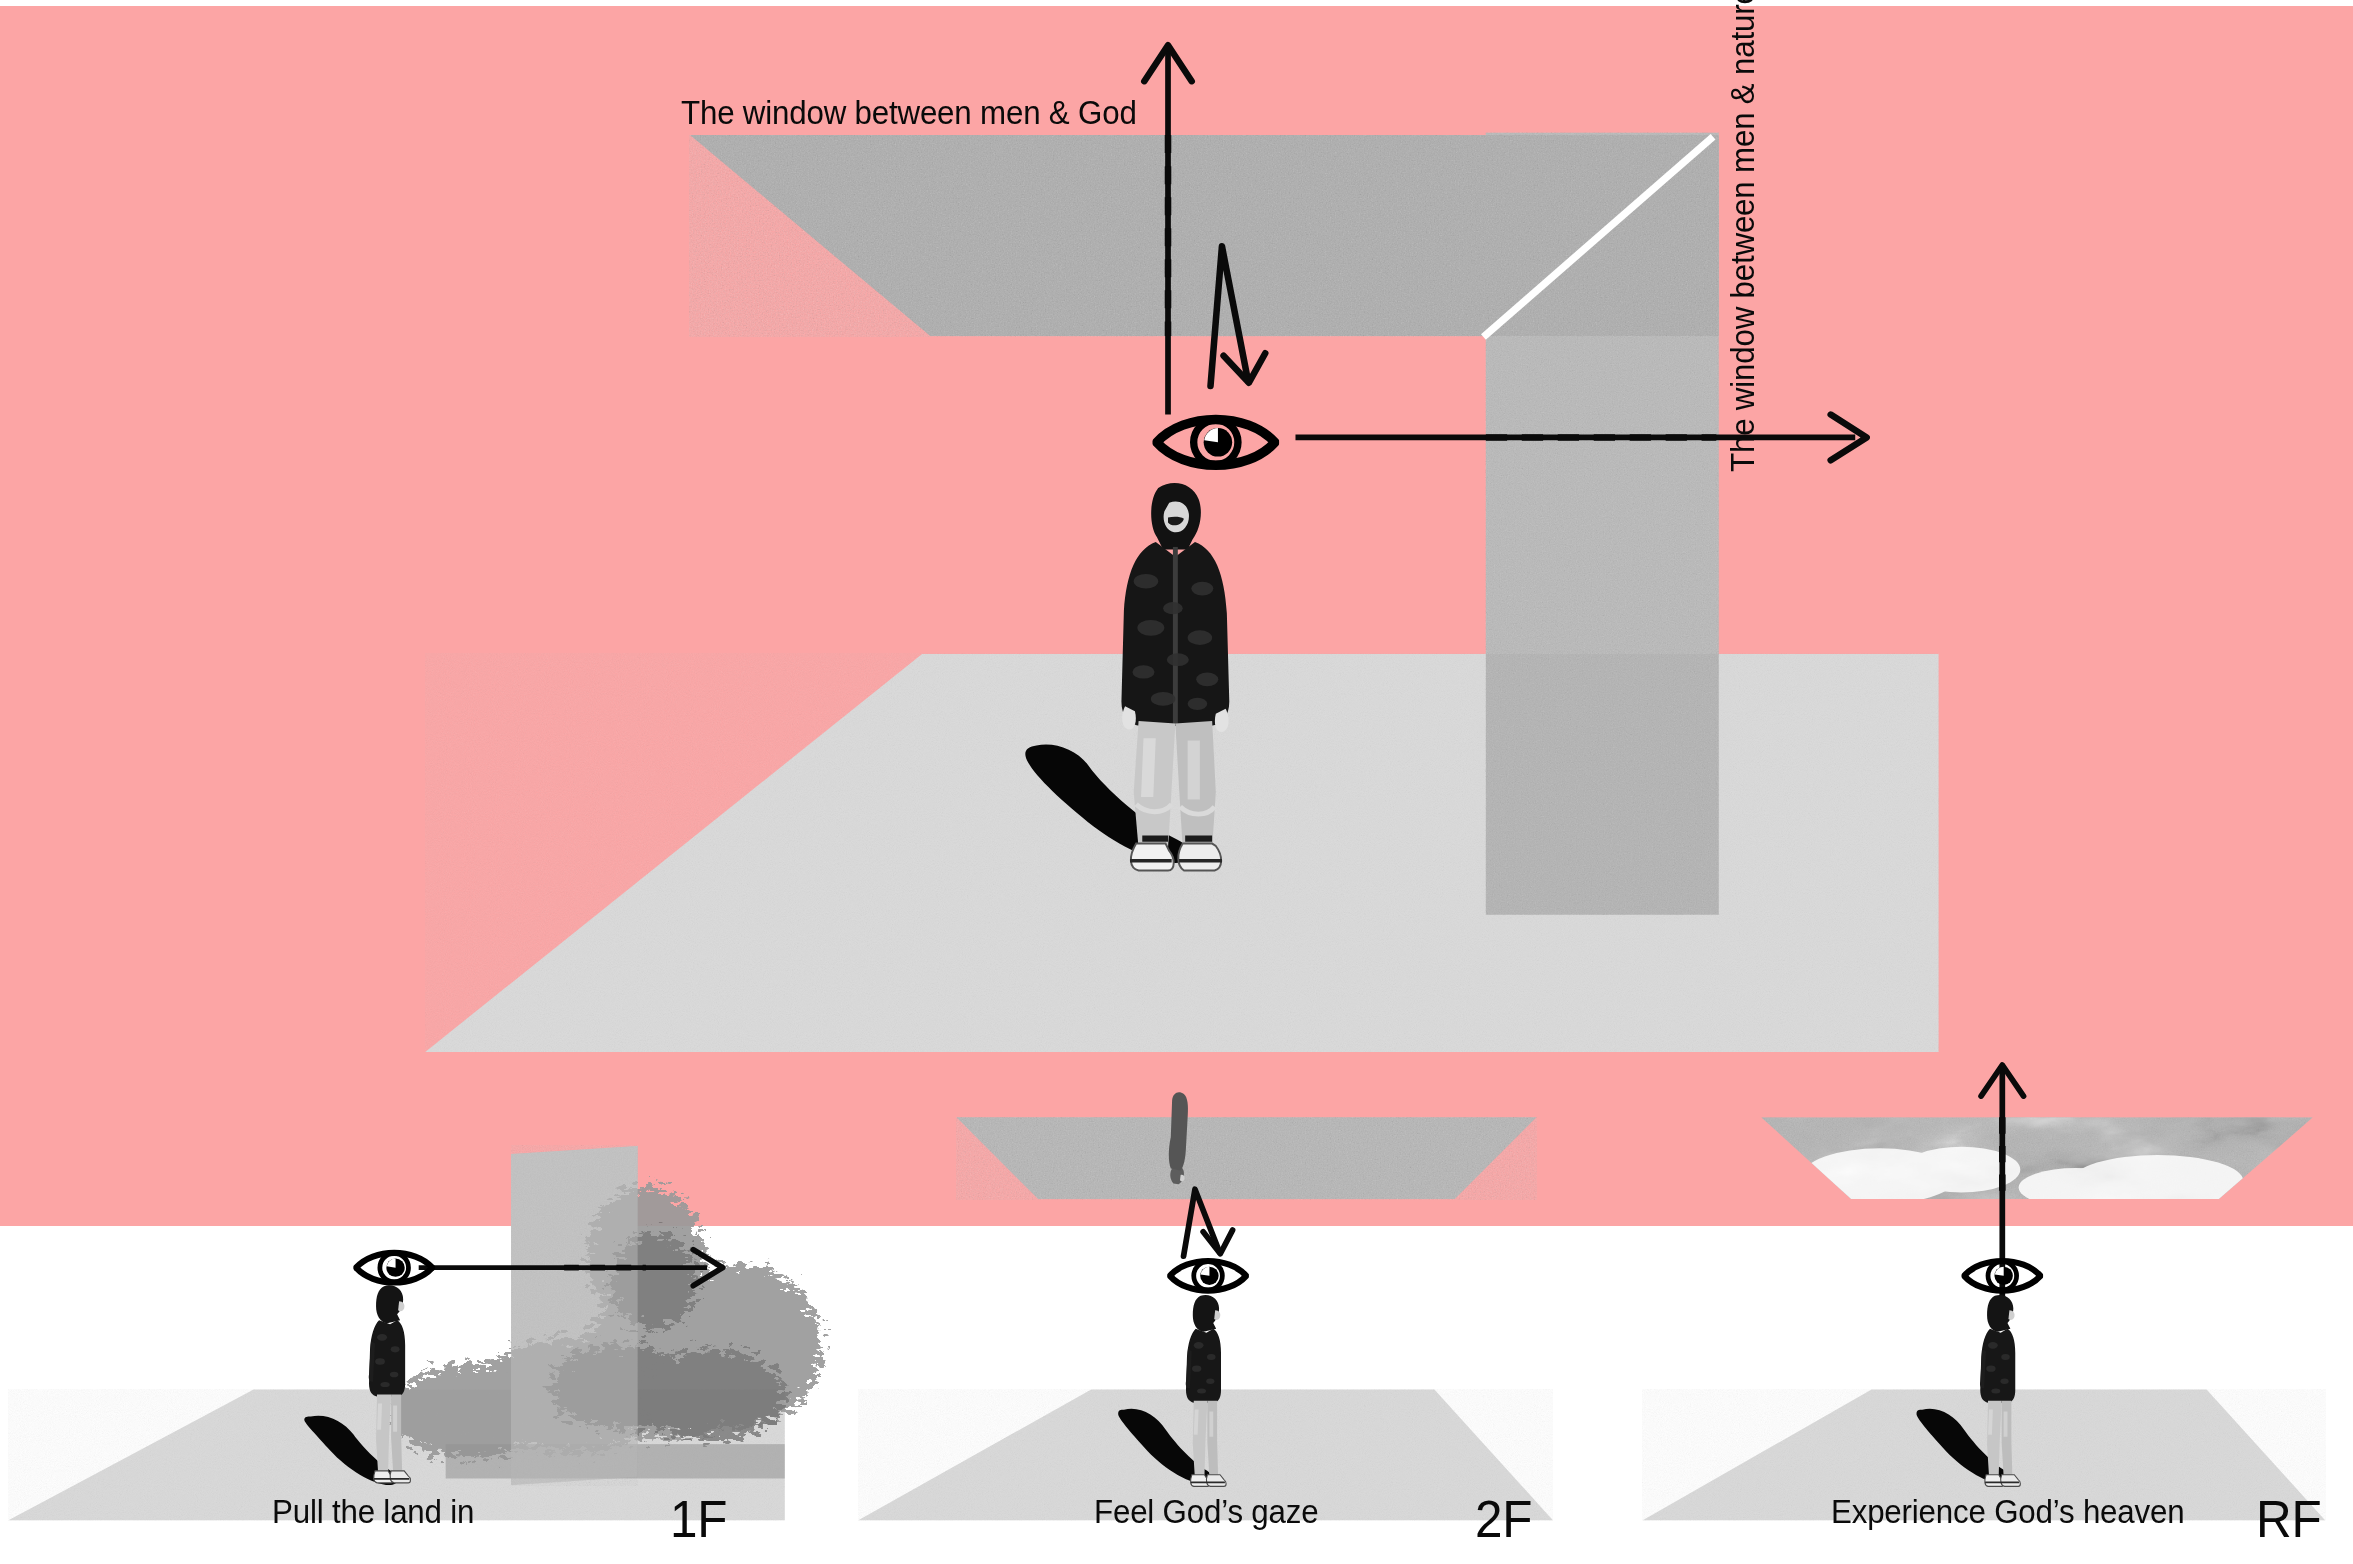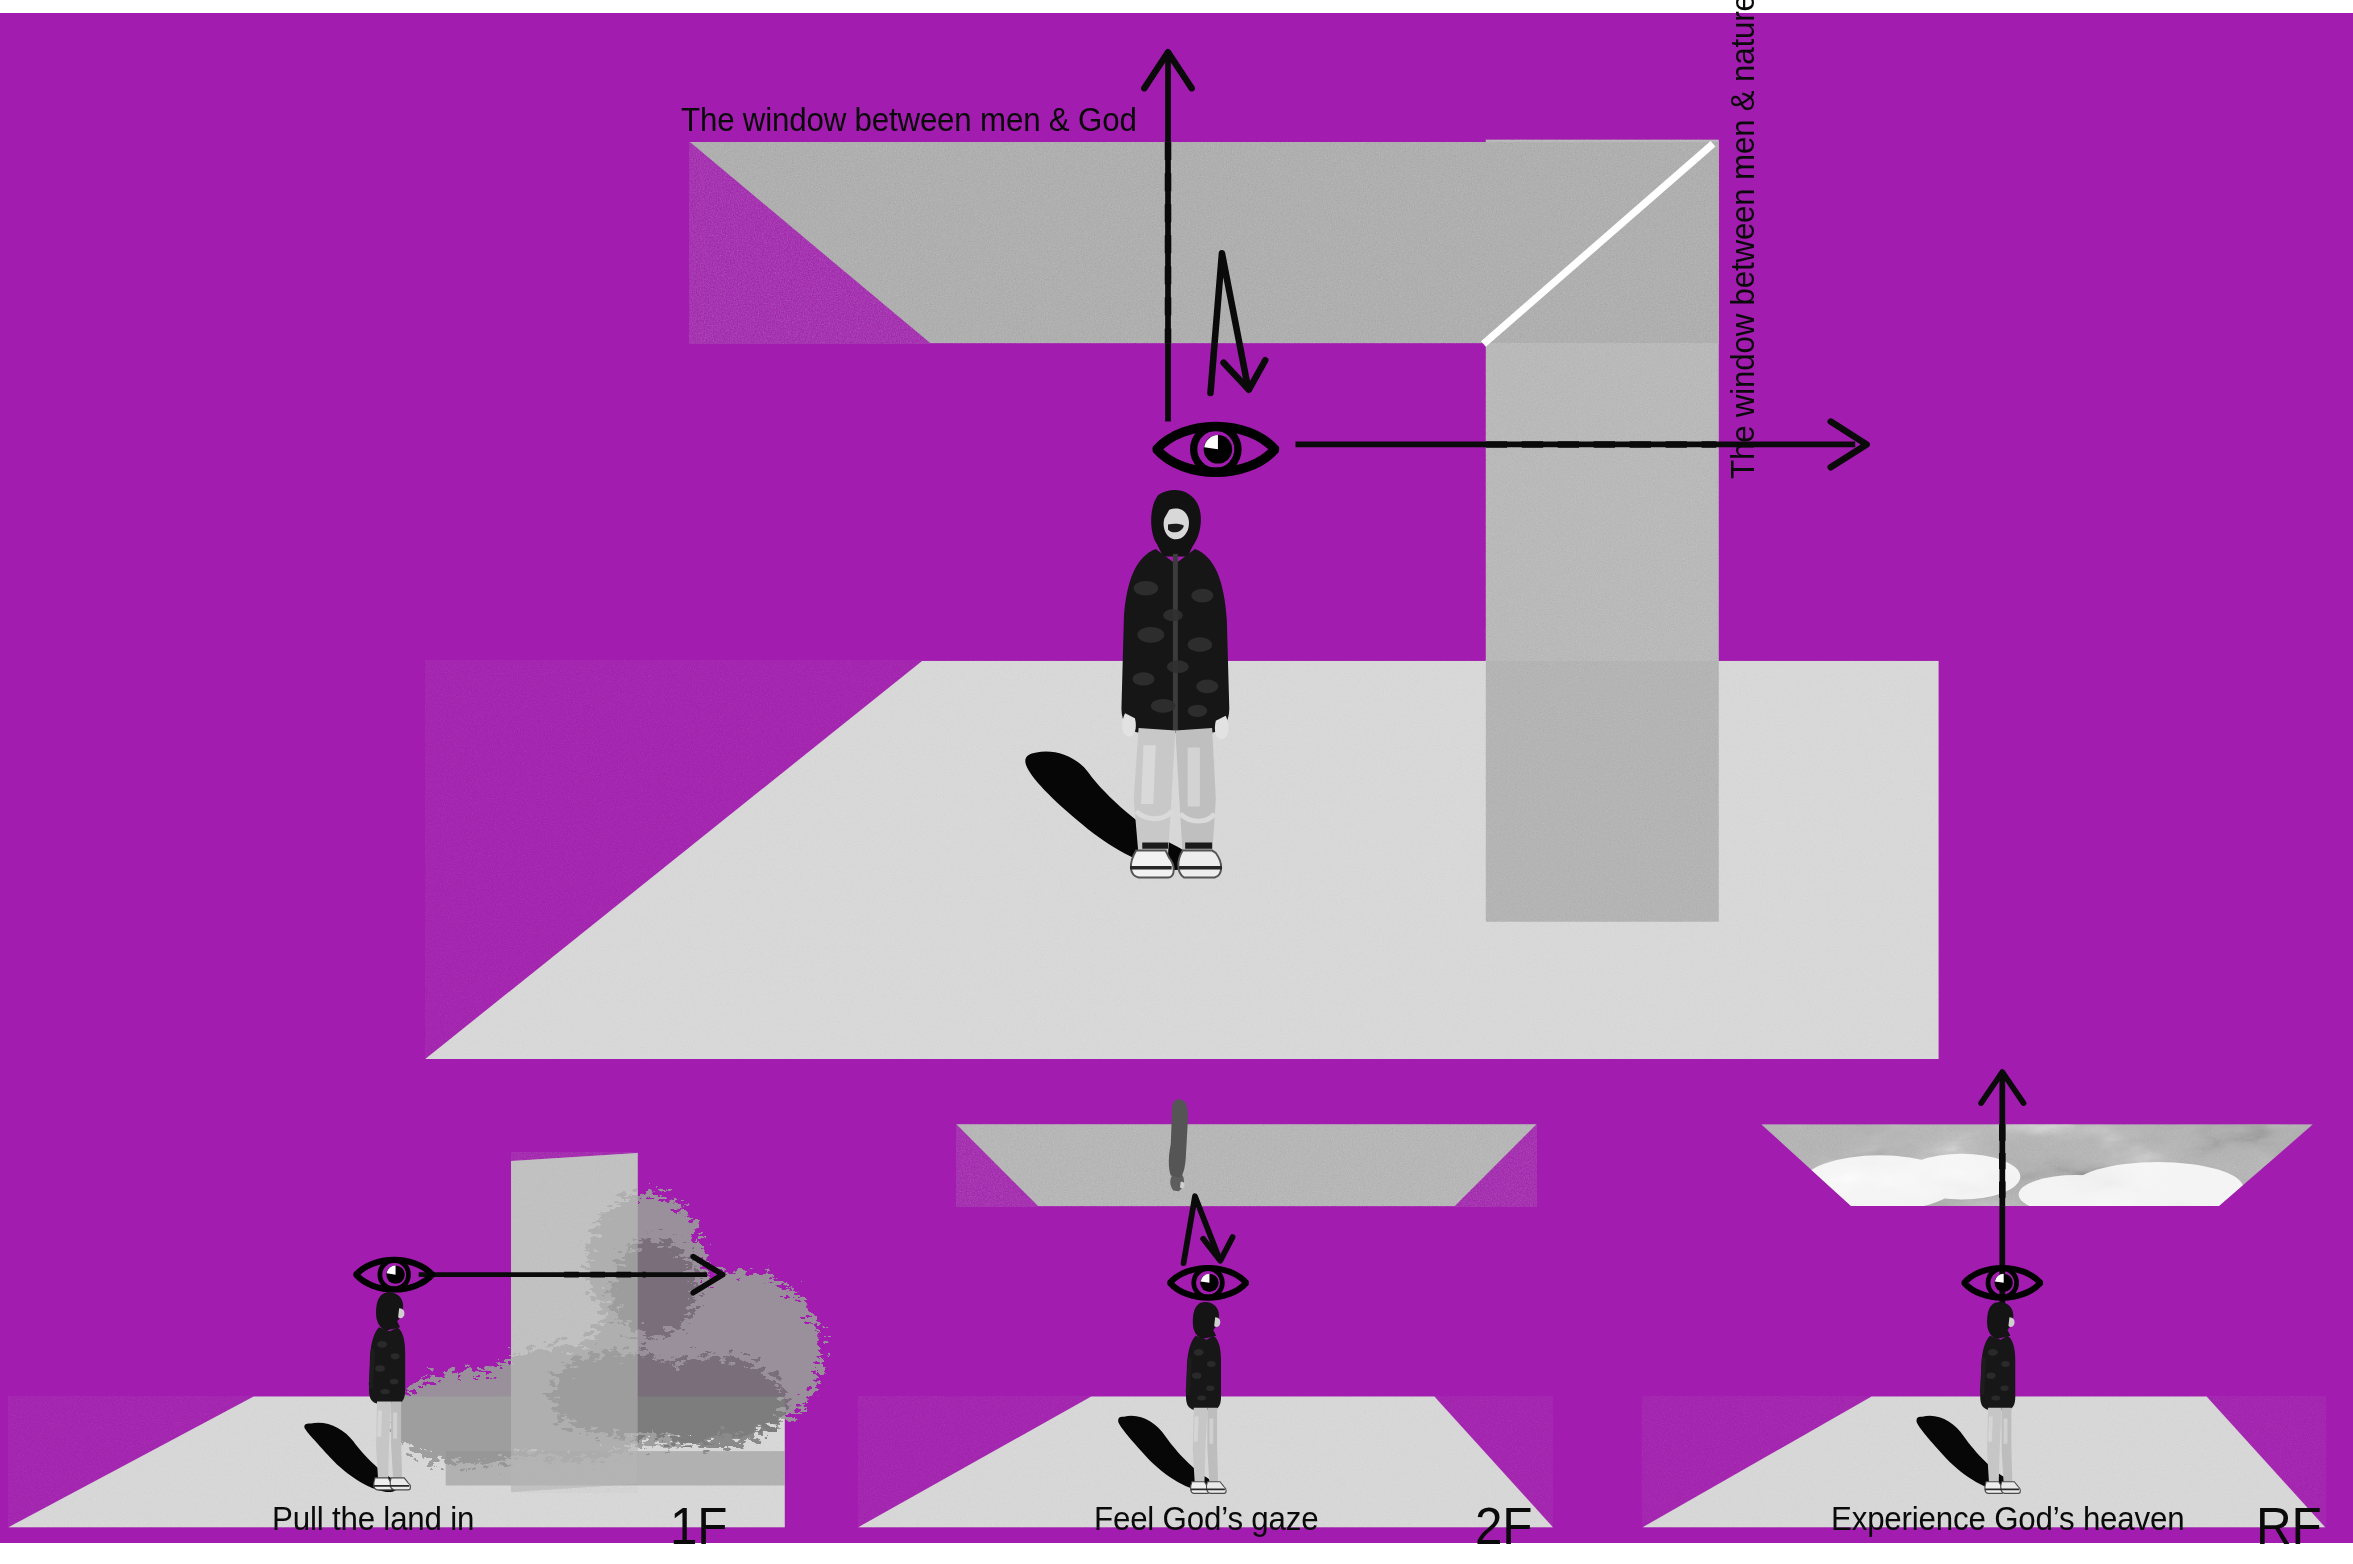--- a/index.html
+++ b/index.html
@@ -1,21 +1,21 @@
 <!DOCTYPE html>
 <html style="font-size:13px"><head>
 <meta charset="utf-8">
 <title>Architectural Concept Diagram</title>
 <style>
   html,body{margin:0;padding:0;background:#ffffff;}
   body{
     font-family:"Liberation Sans","DejaVu Sans",sans-serif;
     width:2354px;height:1564px;overflow:hidden;position:relative;
   }
-  #stage{position:absolute;left:0;top:13px;width:2354px;height:1530px;background:#a21caf;}
+  #stage{position:absolute;left:0;top:6px;width:2354px;height:1220px;background:#fca5a5;}
   svg.layer{position:absolute;left:0;top:0;width:2354px;height:1564px;overflow:visible;}
   .lbl{
     position:absolute;color:#0a0a0a;white-space:nowrap;
     font-family:"Liberation Sans","DejaVu Sans",sans-serif;
     font-weight:400;letter-spacing:-0.2px;
   }
   #top-label{left:681px;top:87px;font-size:34px;transform:scaleX(0.92);transform-origin:left center;}
   #right-label{
     left:1723px;top:466px;font-size:34px;
     transform:rotate(-90deg) scaleX(0.92);transform-origin:left top;

